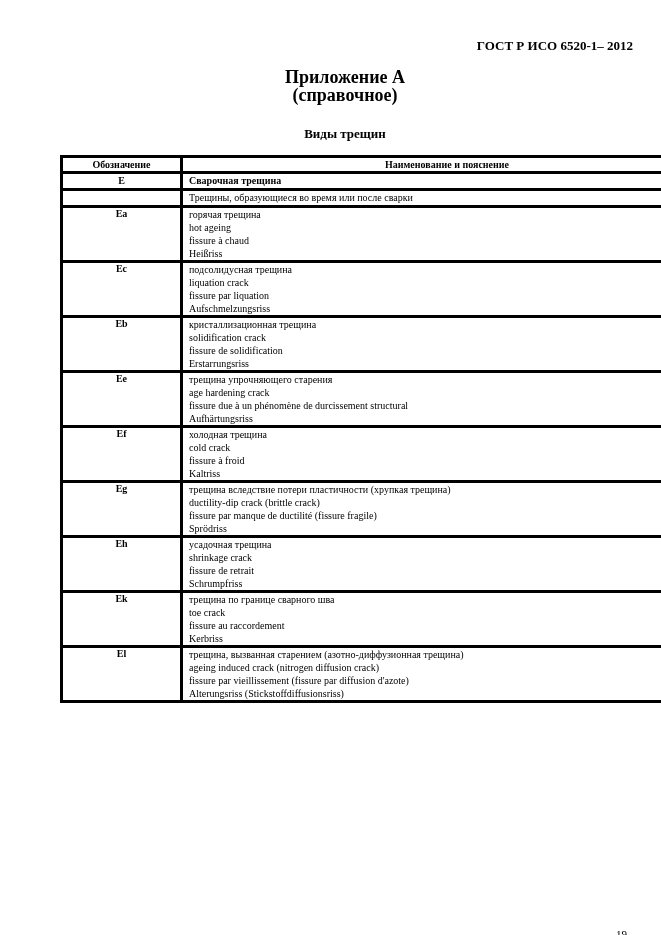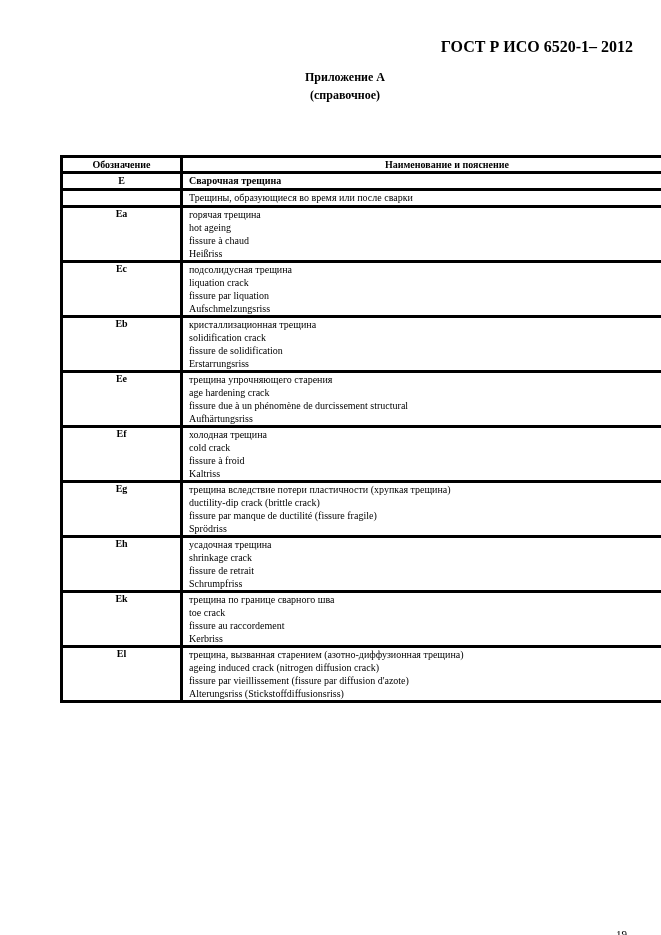--- a/index.html
+++ b/index.html
@@ -10,32 +10,32 @@
     margin: 0 auto;
     background: #ffffff;
     font-family: "Liberation Serif", serif;
     color: #000;
     overflow: hidden;
   }
   .doc-header {
     position: absolute;
     top: 38px;
     right: 28px;
-    font-size: 16px;
+    font-size: 13px;
     font-weight: bold;
   }
   .titles {
     position: absolute;
     top: 68px;
     left: 60px;
     width: 570px;
     text-align: center;
   }
   .appendix-title, .appendix-subtitle {
-    font-size: 12px;
+    font-size: 18px;
     font-weight: bold;
     line-height: 18px;
   }
   .section-title {
     font-size: 13px;
     font-weight: bold;
     margin-top: 22px;
   }
   table.cracks {
     position: absolute;
@@ -75,20 +75,21 @@
 </head>
 <body>
 
 <div class="page">
 
   <div class="doc-header">ГОСТ Р ИСО 6520-1– 2012</div>
 
   <div class="titles">
     <div class="appendix-title">Приложение А</div>
     <div class="appendix-subtitle">(справочное)</div>
+    <div class="section-title">Виды трещин</div>
   </div>
 
   <table class="cracks">
     <thead>
       <tr>
         <th class="col-code">Обозначение</th>
         <th class="col-desc">Наименование и пояснение</th>
       </tr>
     </thead>
     <tbody>

